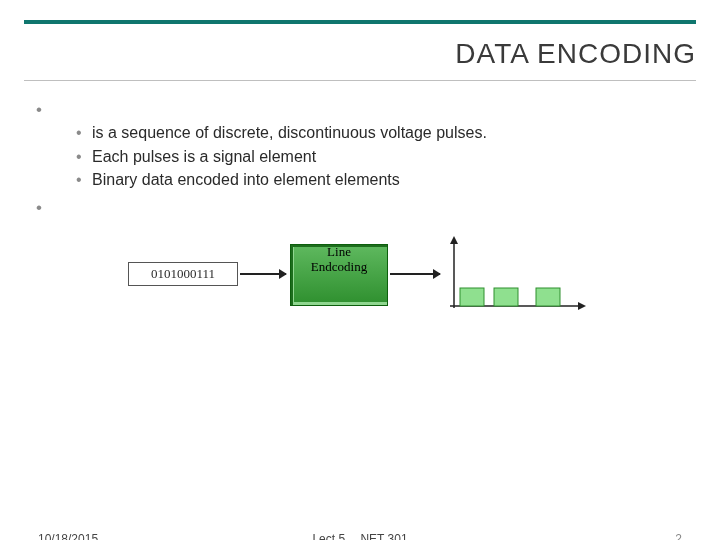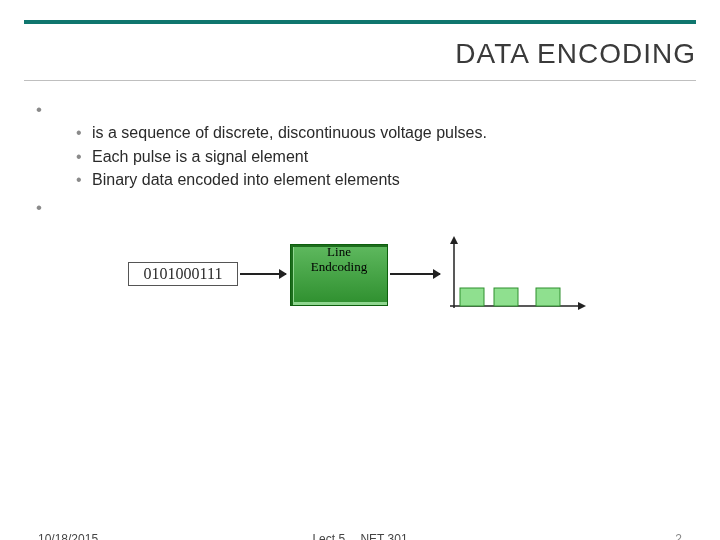--- a/index.html
+++ b/index.html
@@ -51,21 +51,21 @@
     margin: 10px auto 0 auto;
     width: 460px;
     height: 90px;
     position: relative;
   }
   .bits-box {
     position: absolute;
     left: 0; top: 32px;
     width: 110px; height: 24px;
     border: 1px solid #555;
-    font-size: 16px;
+    font-size: 13px;
     text-align: center;
     line-height: 22px;
     font-family: "Times New Roman", serif;
     background: #fff;
   }
   .arrow {
     position: absolute;
     height: 2px;
     background: #222;
   }
@@ -120,21 +120,21 @@
 
   <div class="title-band">
     <h1>DATA ENCODING</h1>
   </div>
 
   <div class="content">
     <ul class="lvl1">
       <li>
         <ul class="lvl2">
           <li><span>is a sequence of discrete, discontinuous voltage pulses.</span></li>
-          <li><span>Each pulse is a signal element</span></li>
+          <li><span>Each pulses is a signal element</span></li>
           <li><span>Binary data encoded into element elements</span></li>
         </ul>
       </li>
       <li>
       </li>
     </ul>
 
     <div class="diagram">
       <div class="bits-box">0101000111</div>
       <div class="arrow arrow1"></div>

